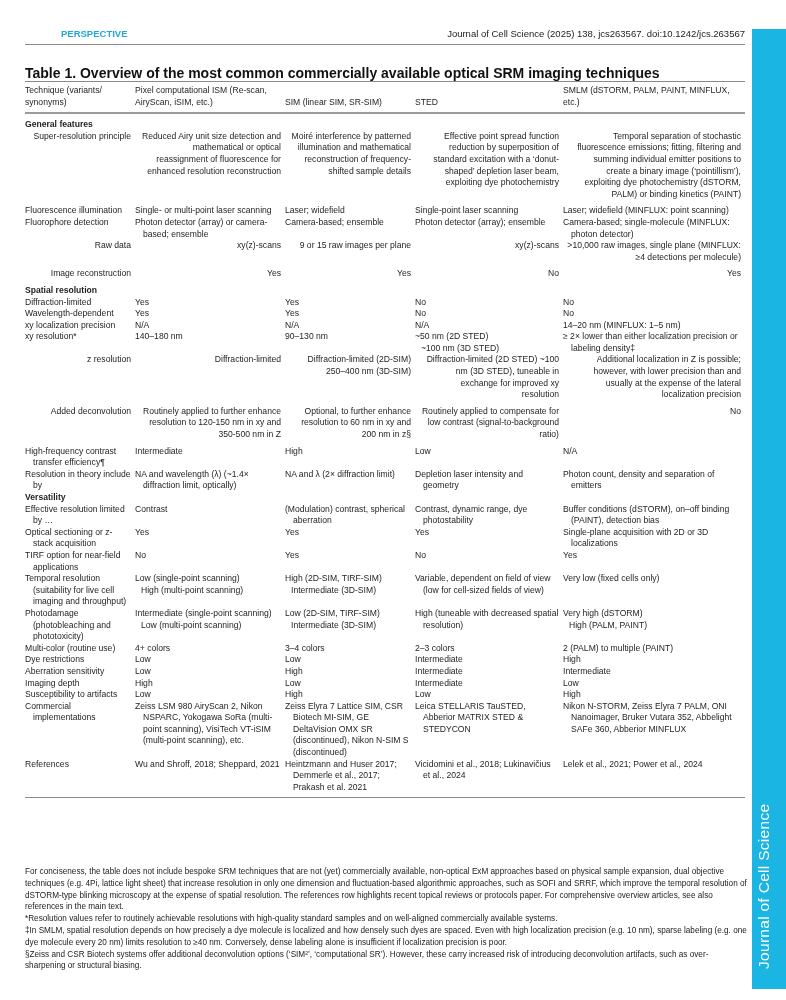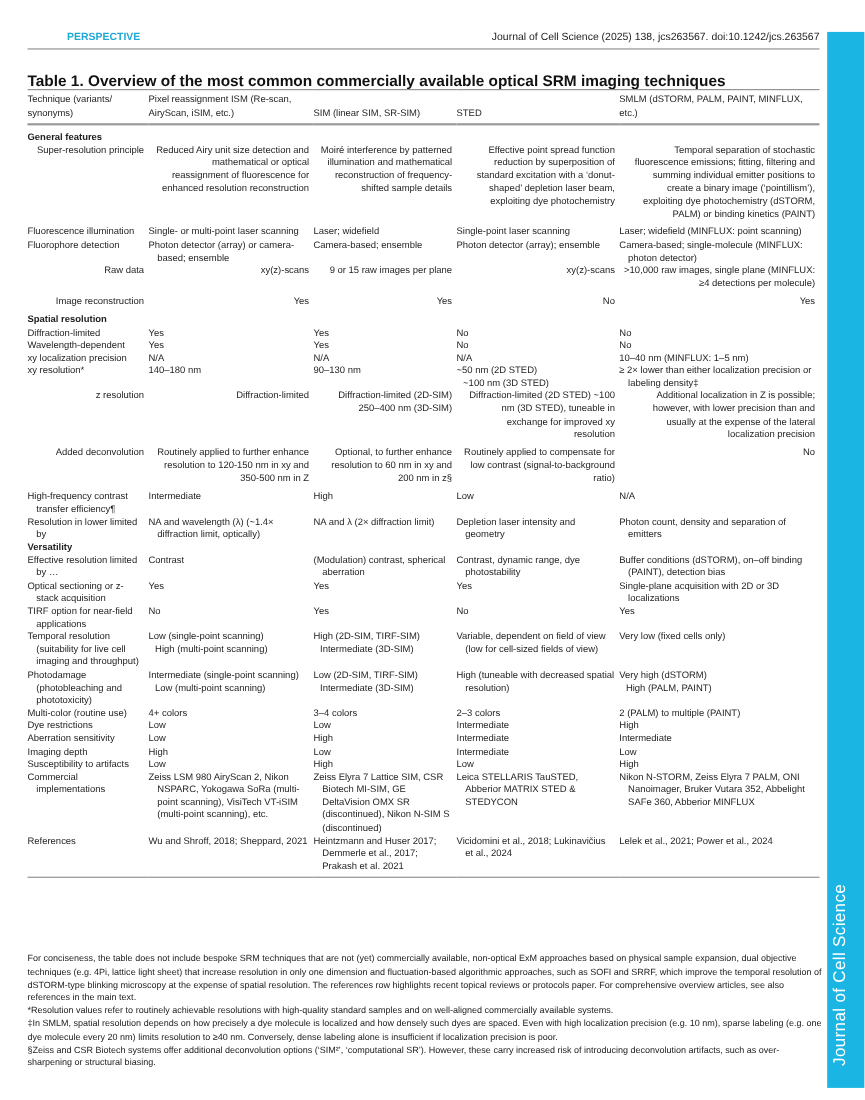--- a/index.html
+++ b/index.html
@@ -74,21 +74,21 @@
   <colgroup>
       <col class="c0">
       <col class="c1">
       <col class="c2">
       <col class="c3">
       <col class="c4">
     </colgroup>
   <thead>
     <tr>
       <th>Technique (variants/ synonyms)</th>
-      <th>Pixel reassignment ISM (Re-scan, AiryScan, iSIM, etc.)</th>
+      <th>Pixel computational ISM (Re-scan, AiryScan, iSIM, etc.)</th>
       <th>SIM (linear SIM, SR-SIM)</th>
       <th>STED</th>
       <th>SMLM (dSTORM, PALM, PAINT, MINFLUX, etc.)</th>
     </tr>
   </thead>
   <tbody id="table-body">
       <tr class="sec-first">
         <td class="section" colspan="5">General features</td>
       </tr>
       <tr class="gap">
@@ -220,21 +220,21 @@
         <td>
           <span class="cell">N/A</span>
         </td>
         <td>
           <span class="cell">N/A</span>
         </td>
         <td>
           <span class="cell">N/A</span>
         </td>
         <td>
-          <span class="cell">10–40 nm (MINFLUX: 1–5 nm)</span>
+          <span class="cell">14–20 nm (MINFLUX: 1–5 nm)</span>
         </td>
       </tr>
       <tr class="">
         <td class="param">
           <span class="cell">xy resolution*</span>
         </td>
         <td>
           <span class="cell">140–180 nm</span>
         </td>
         <td>
@@ -299,21 +299,21 @@
         </td>
         <td>
           <span class="cell">Low</span>
         </td>
         <td>
           <span class="cell">N/A</span>
         </td>
       </tr>
       <tr class="">
         <td class="param">
-          <span class="cell">Resolution in lower limited by</span>
+          <span class="cell">Resolution in theory include by</span>
         </td>
         <td>
           <span class="cell">NA and wavelength (λ) (~1.4× diffraction limit, optically)</span>
         </td>
         <td>
           <span class="cell">NA and λ (2× diffraction limit)</span>
         </td>
         <td>
           <span class="cell">Depletion laser intensity and geometry</span>
         </td>

